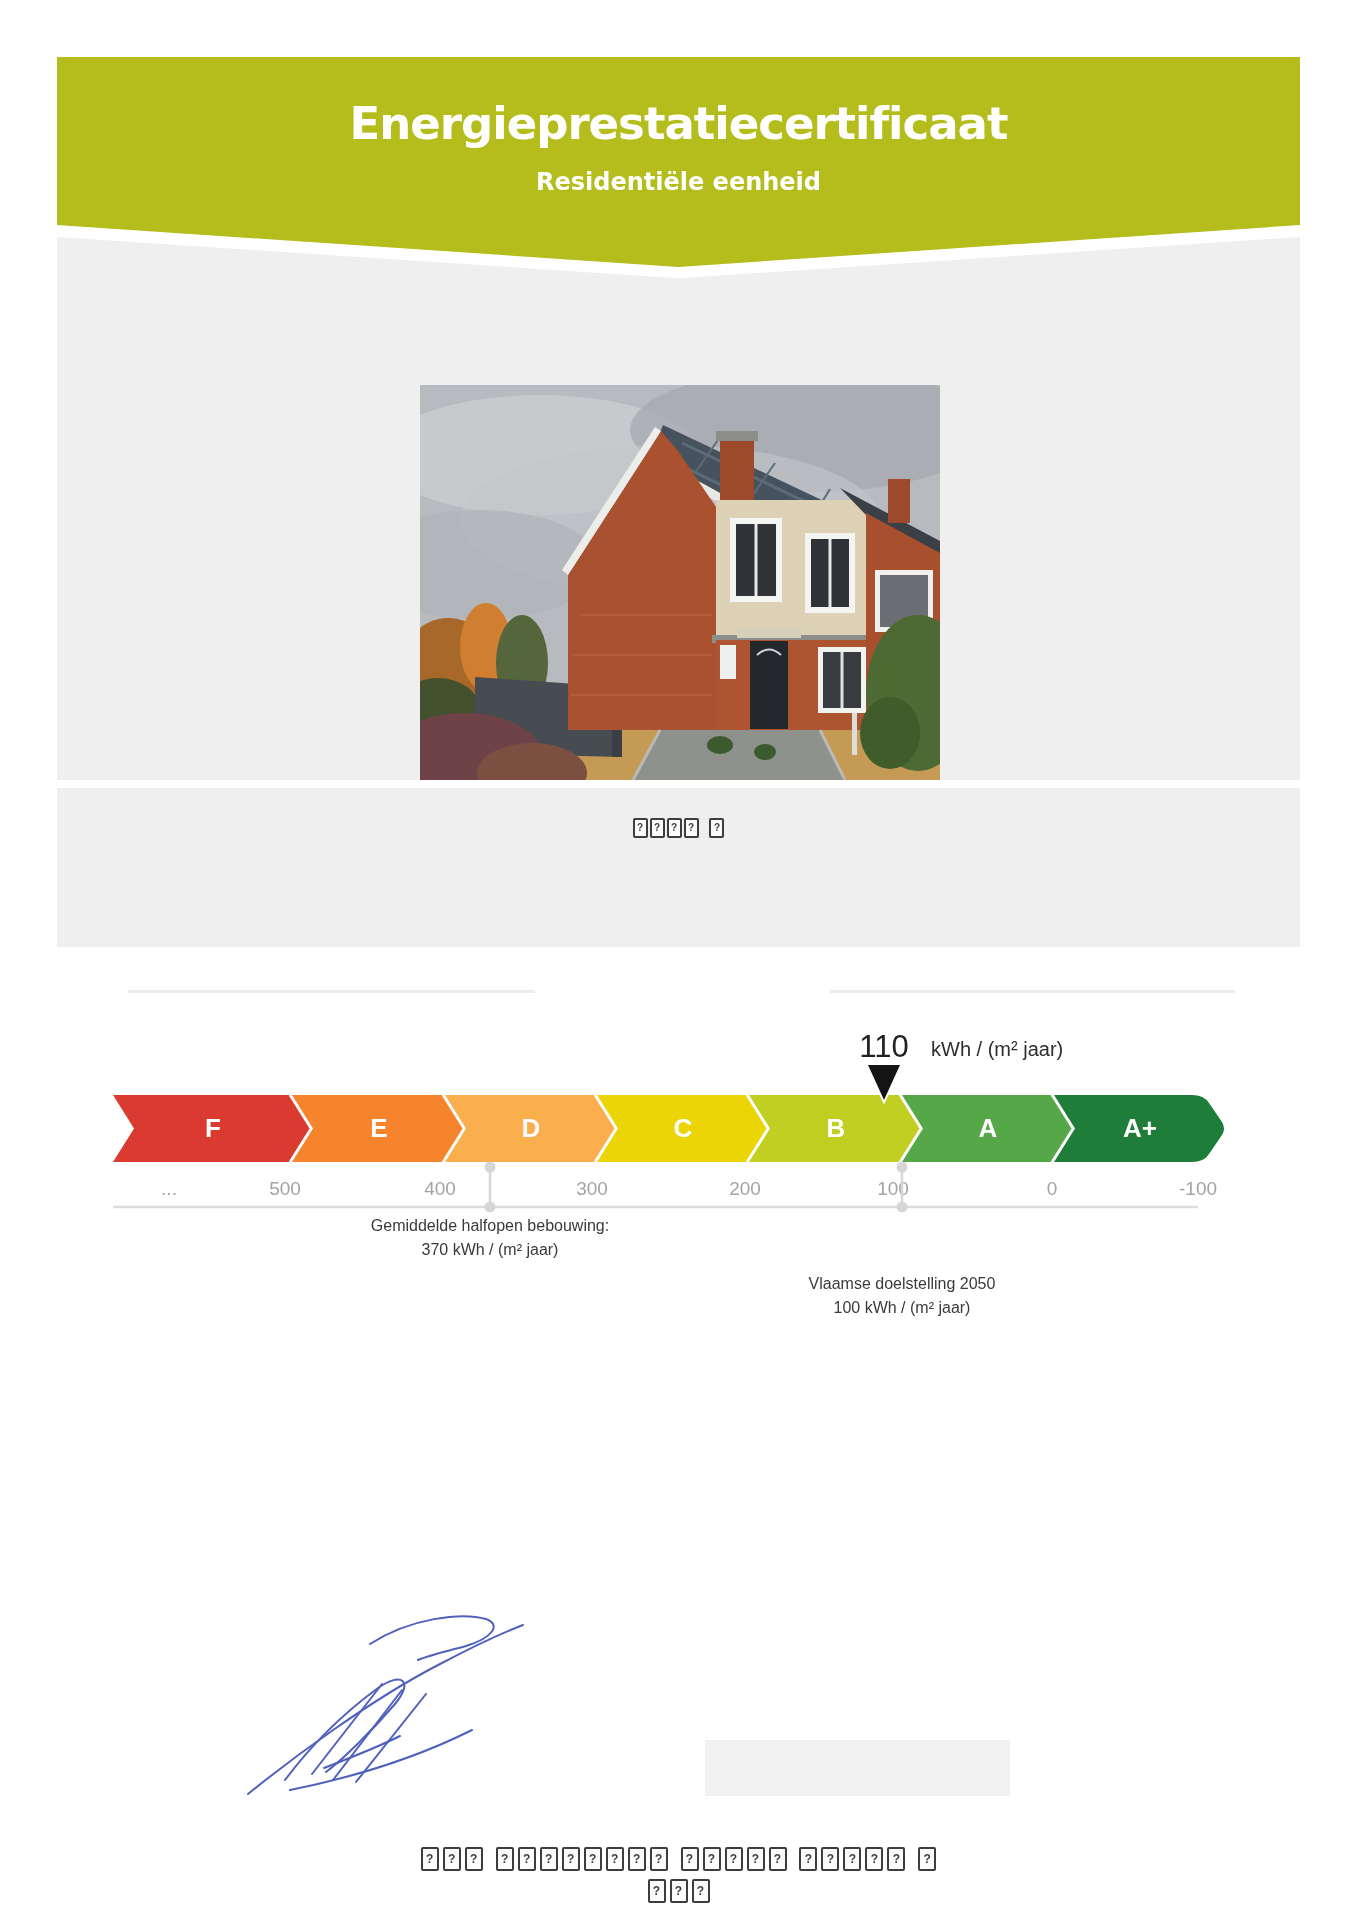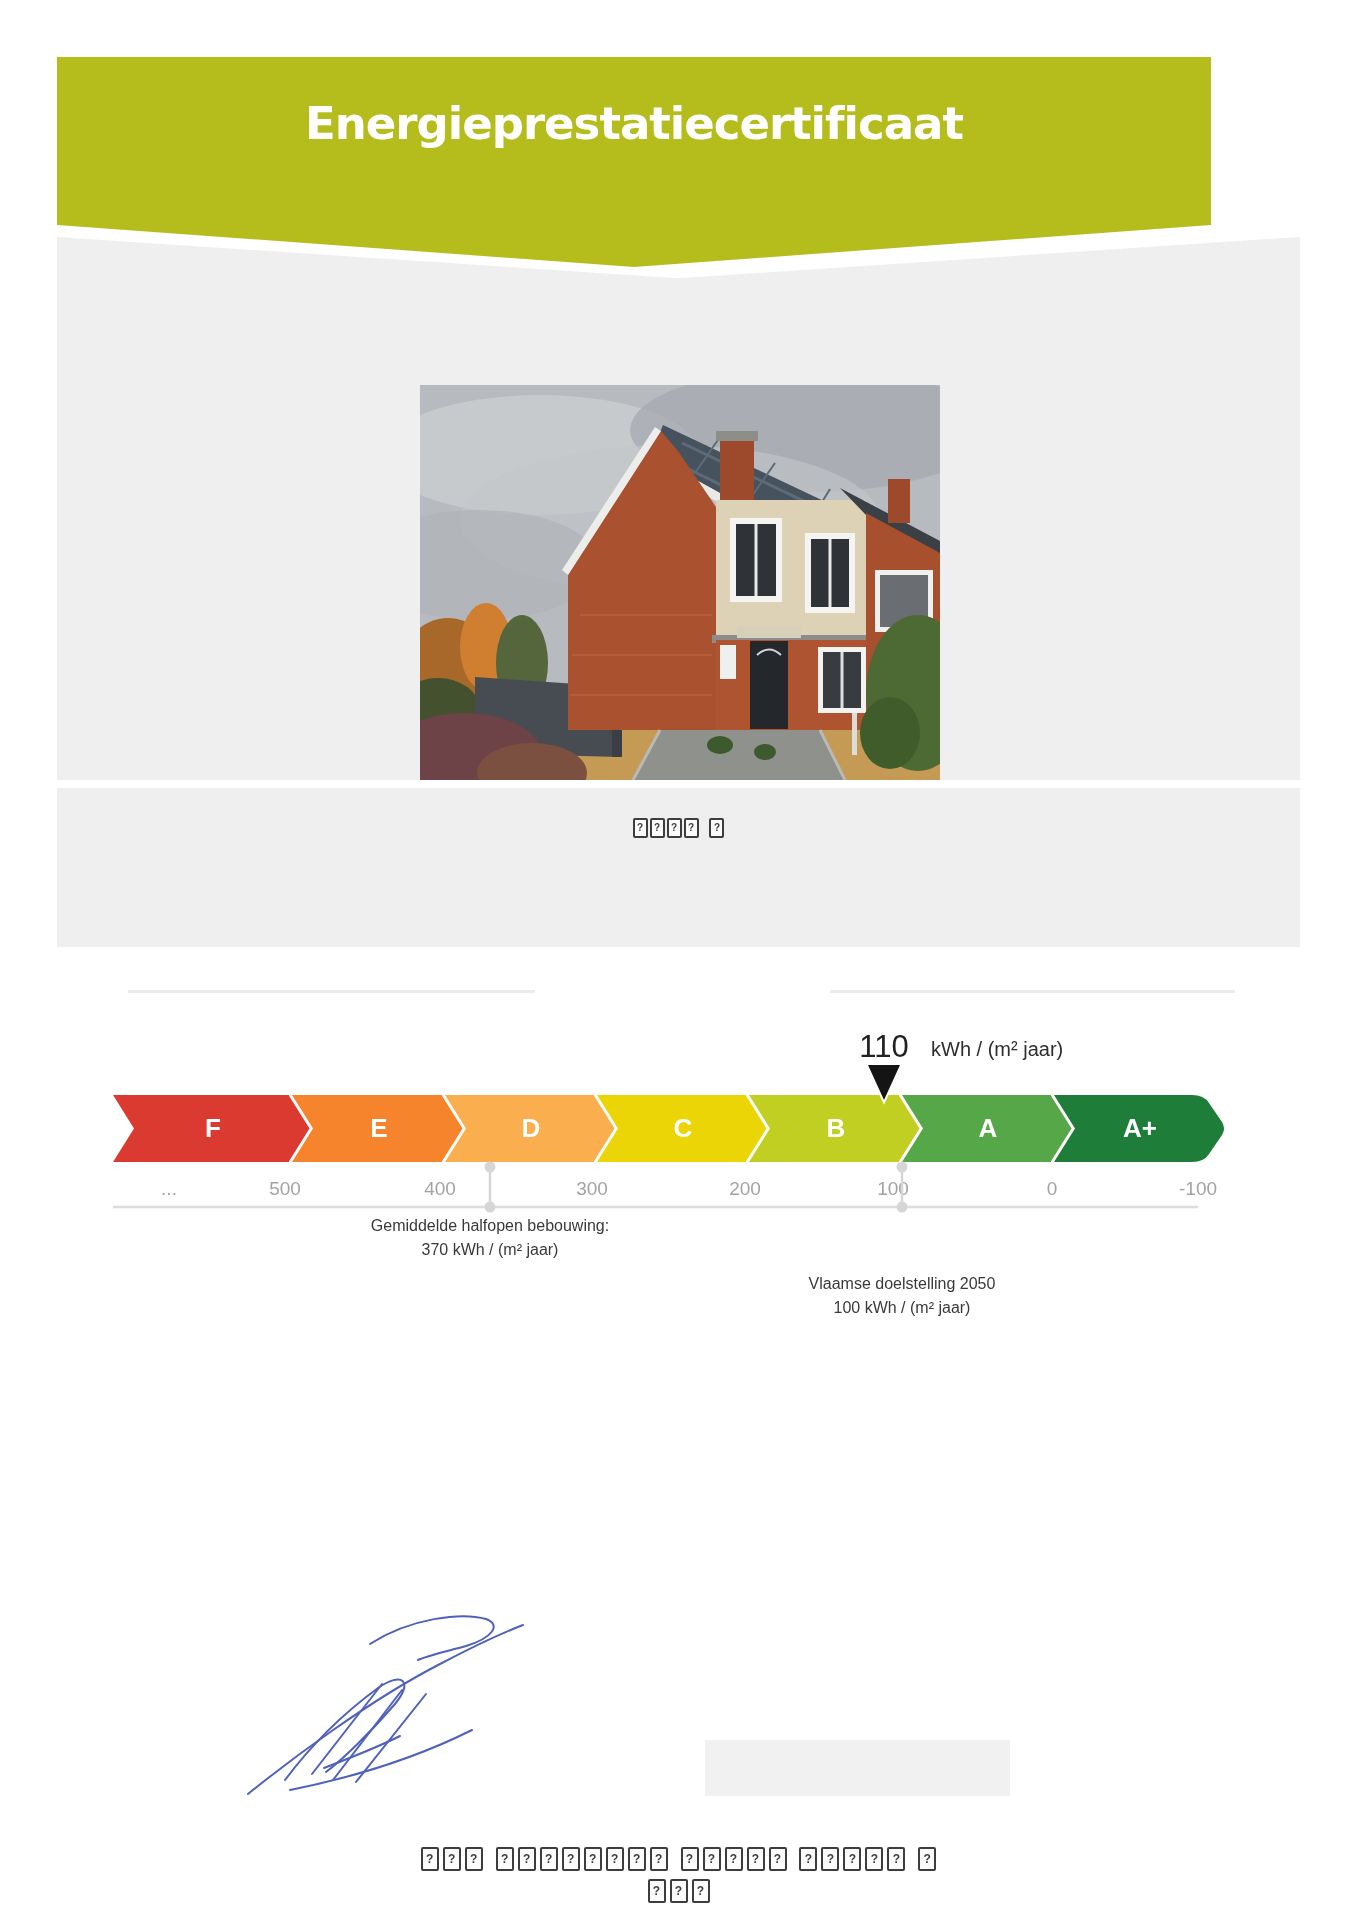--- a/index.html
+++ b/index.html
@@ -2,21 +2,21 @@
 <html><head>
 <meta charset="utf-8">
 <style>
   html,body{margin:0;padding:0;}
   body{
     width:1357px;height:1920px;position:relative;background:#ffffff;
     font-family:"Liberation Sans",sans-serif;overflow:hidden;
   }
   
   .banner{
-    position:absolute;left:57px;top:57px;width:1154px;height:210px;
+    position:absolute;left:57px;top:57px;width:1243px;height:210px;
     background:#b5bd1c;
     -webkit-clip-path:polygon(0 0,100% 0,100% 80%,50% 100%,0 80%);
     clip-path:polygon(0 0,100% 0,100% 80%,50% 100%,0 80%);
     text-align:center;color:#ffffff;
   }
   .banner h1{
     margin:0;padding-top:40px;font-size:45px;font-weight:bold;letter-spacing:-1px;
     font-family:"DejaVu Sans","Liberation Sans",sans-serif;
   }
   .banner h2{
@@ -62,20 +62,21 @@
   .footer{
     position:absolute;left:0;top:1842px;width:1357px;text-align:center;
     line-height:32px;color:#3d3d3d;
   }
 </style>
 </head>
 <body>
 
 <div class="banner">
   <h1>Energieprestatiecertificaat</h1>
+  <h2>Residentiële eenheid</h2>
 </div>
 
 <div class="section-photo">
   <svg class="photo" viewBox="0 0 520 395" preserveAspectRatio="none">
 
     <rect width="520" height="395" fill="#b7babe"></rect>
     <ellipse cx="120" cy="70" rx="160" ry="60" fill="#caccd0" opacity="0.85"></ellipse>
     <ellipse cx="390" cy="45" rx="180" ry="62" fill="#a6aab0" opacity="0.75"></ellipse>
     <ellipse cx="250" cy="135" rx="210" ry="75" fill="#c3c6ca" opacity="0.6"></ellipse>
     <ellipse cx="60" cy="180" rx="120" ry="55" fill="#afb3b8" opacity="0.7"></ellipse>

